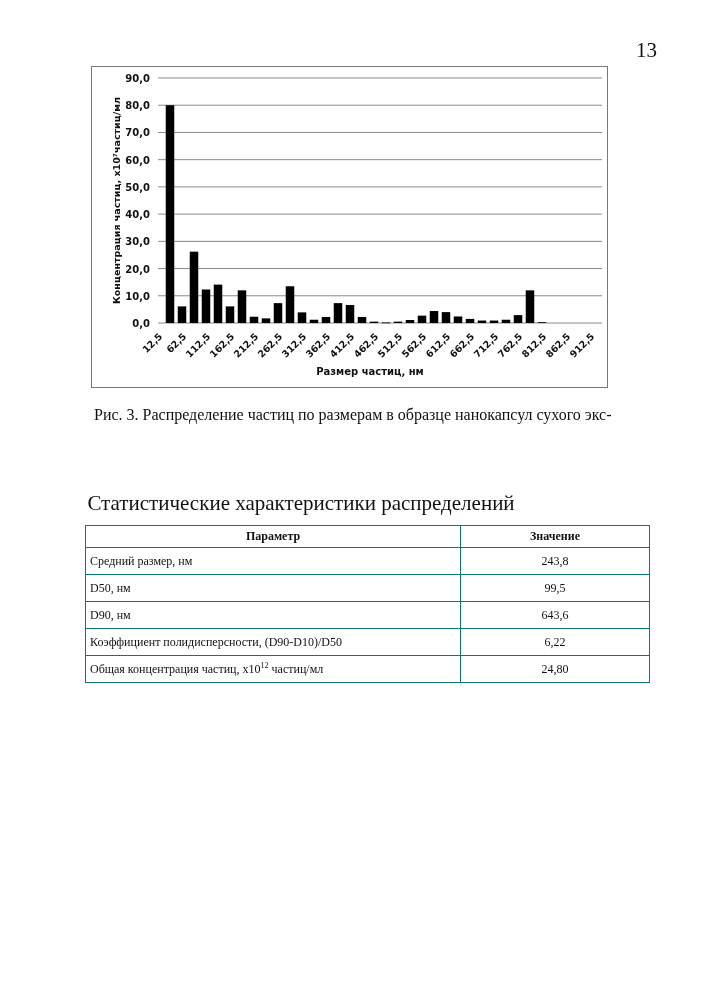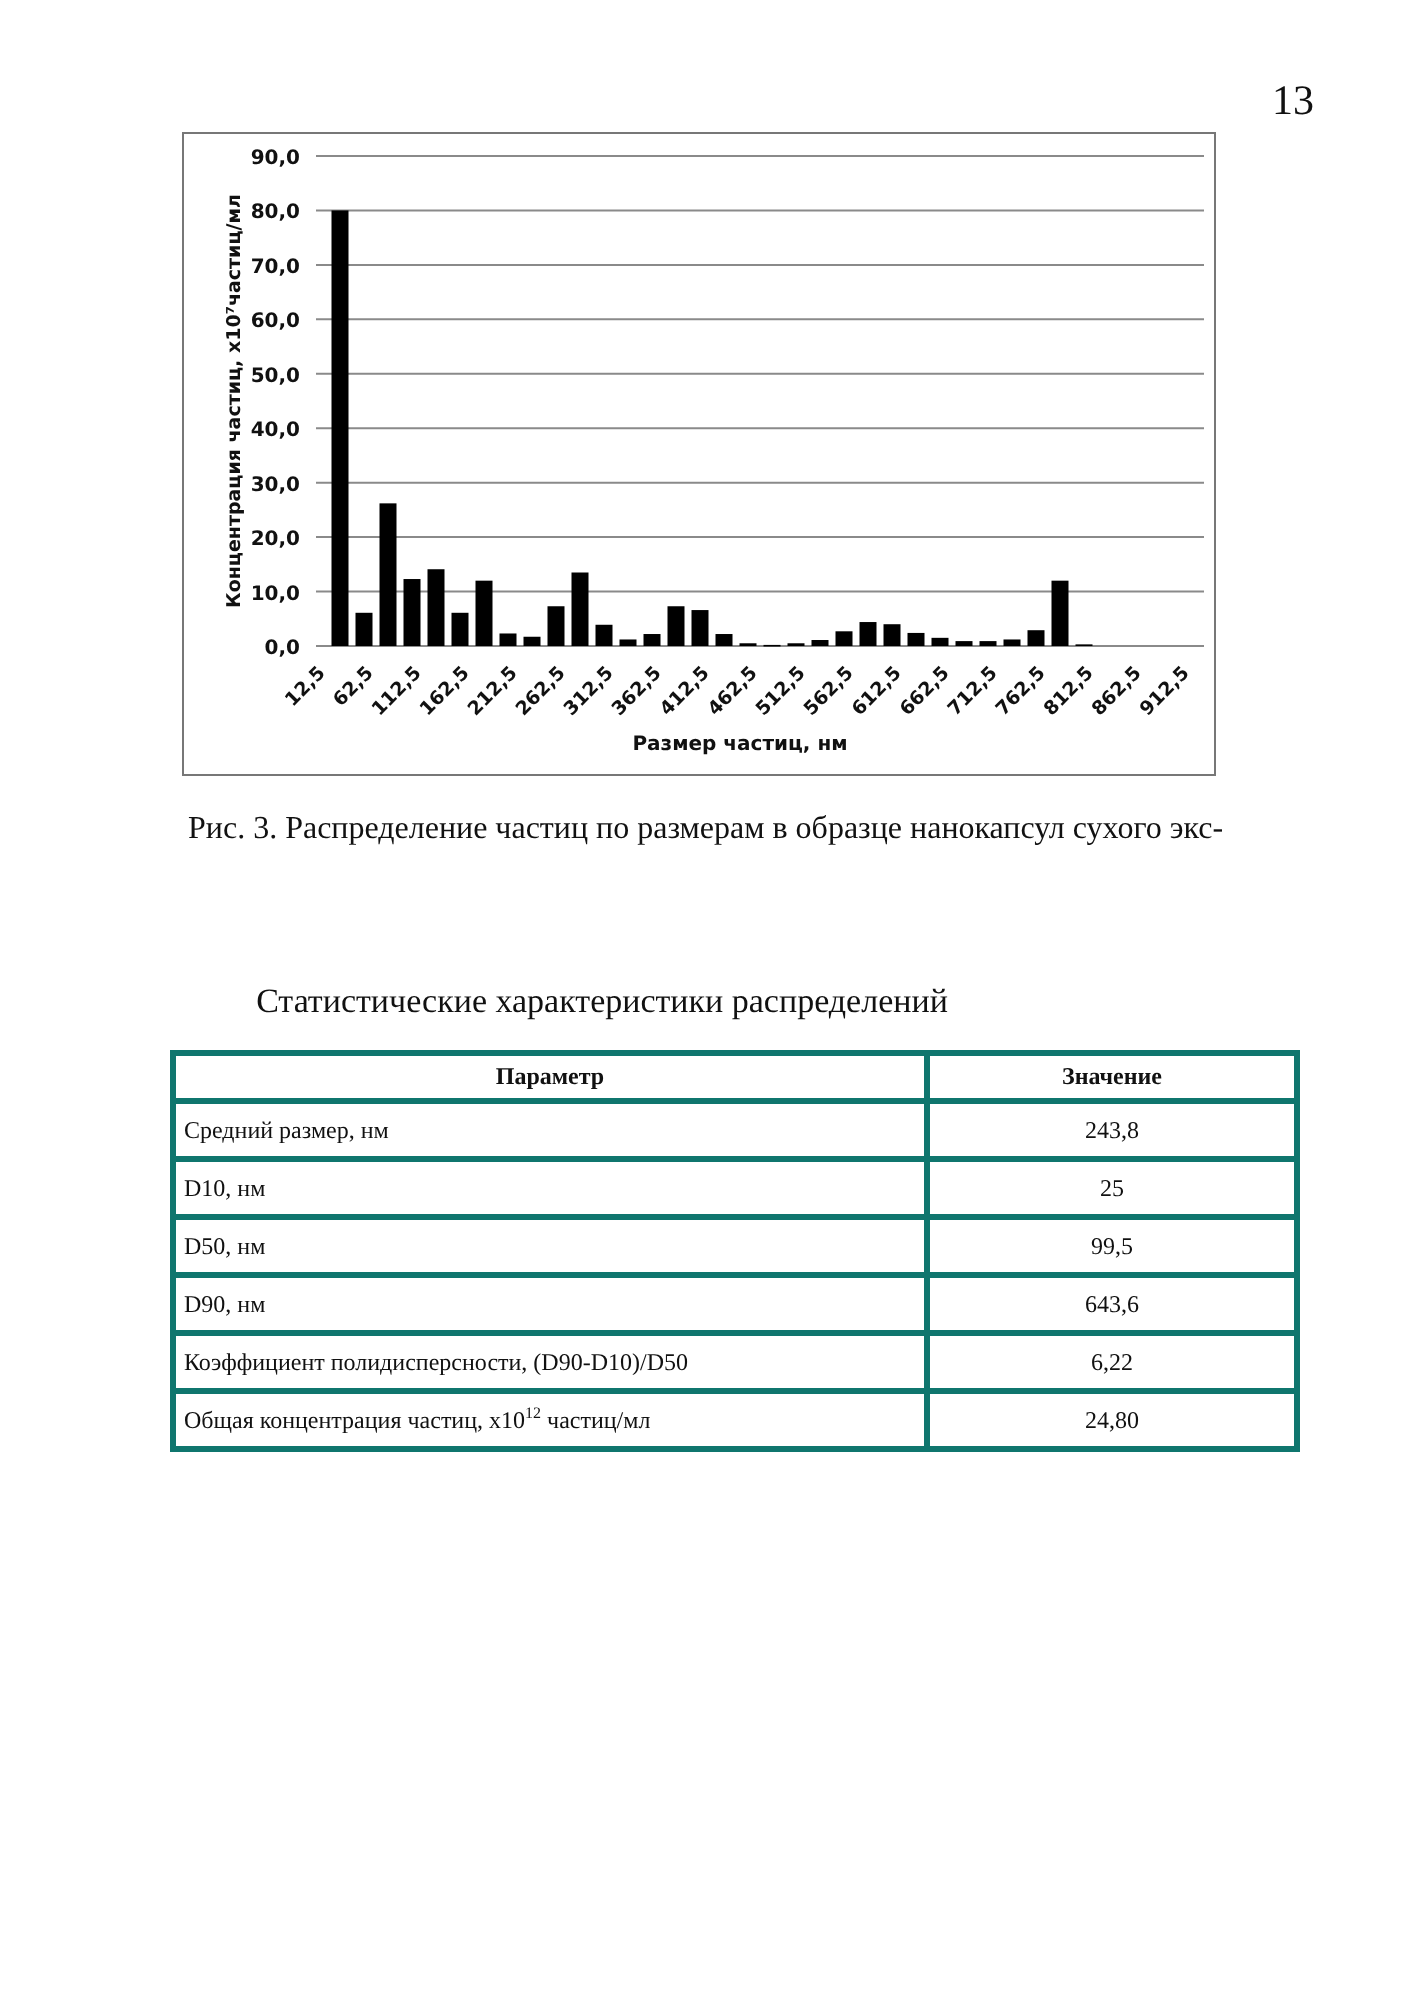--- a/index.html
+++ b/index.html
@@ -5,23 +5,23 @@
   html, body { margin: 0; padding: 0; background: #ffffff; }
   body { width: 707px; height: 1000px; position: relative; overflow: hidden;
          font-family: "Liberation Serif", serif; color: #111; }
   .page-number { position: absolute; top: 38px; left: 636px; font-size: 21px; }
   .chart-frame { position: absolute; left: 91px; top: 66px; width: 517px; height: 322px;
                  border: 1px solid #777; box-sizing: border-box; }
   .chart-frame svg { position: absolute; left: 0; top: 0; }
   .caption { position: absolute; left: 94px; top: 403px; width: 560px; font-size: 16px;
              line-height: 24px; text-align: justify; }
   .caption span { display: block; }
-  .table-title { position: absolute; left: 0; width: 602px; top: 491px; text-align: center; font-size: 17px; }
+  .table-title { position: absolute; left: 0; width: 602px; top: 491px; text-align: center; font-size: 21px; }
   table.stats { position: absolute; left: 85px; top: 525px; width: 565px; border-collapse: collapse; font-size: 12px; }
-  table.stats th, table.stats td { border: 3px solid #0f766e; height: 26px; padding: 0 4px; }
+  table.stats th, table.stats td { border: 1px solid #0f766e; height: 26px; padding: 0 4px; }
   table.stats th { font-weight: bold; text-align: center; height: 21px; }
   table.stats td.val { text-align: center; }
   table.stats td.param { text-align: left; margin-top: 32px; }
   .col1 { width: 366px; }
   sup { font-size: 8px; }
 </style>
 </head>
 <body>
 
 <div class="page-number">13</div>
@@ -116,24 +116,20 @@
       <th class="col1">Параметр</th>
       <th>Значение</th>
     </tr>
   </thead>
   <tbody>
     <tr>
       <td class="param">Средний размер, нм</td>
       <td class="val">243,8</td>
     </tr>
     <tr>
-      <td class="param">D10, нм</td>
-      <td class="val">25</td>
-    </tr>
-    <tr>
       <td class="param">D50, нм</td>
       <td class="val">99,5</td>
     </tr>
     <tr>
       <td class="param">D90, нм</td>
       <td class="val">643,6</td>
     </tr>
     <tr>
       <td class="param">Коэффициент полидисперсности, (D90-D10)/D50</td>
       <td class="val">6,22</td>

